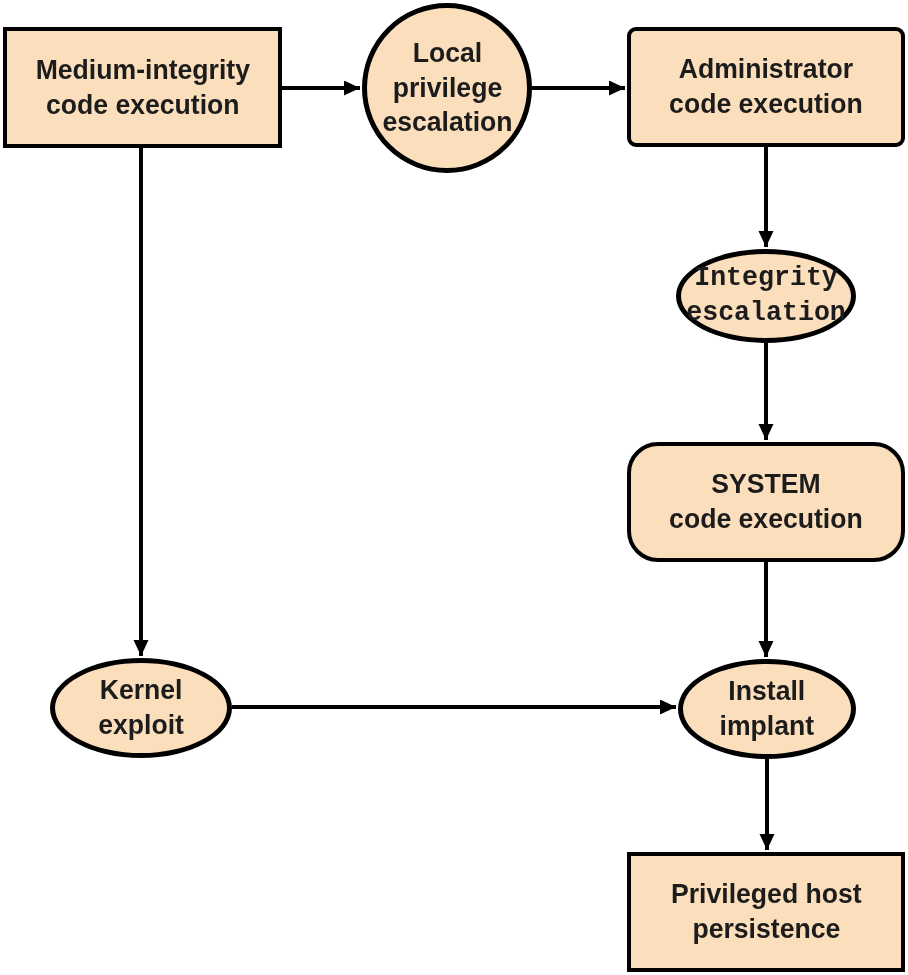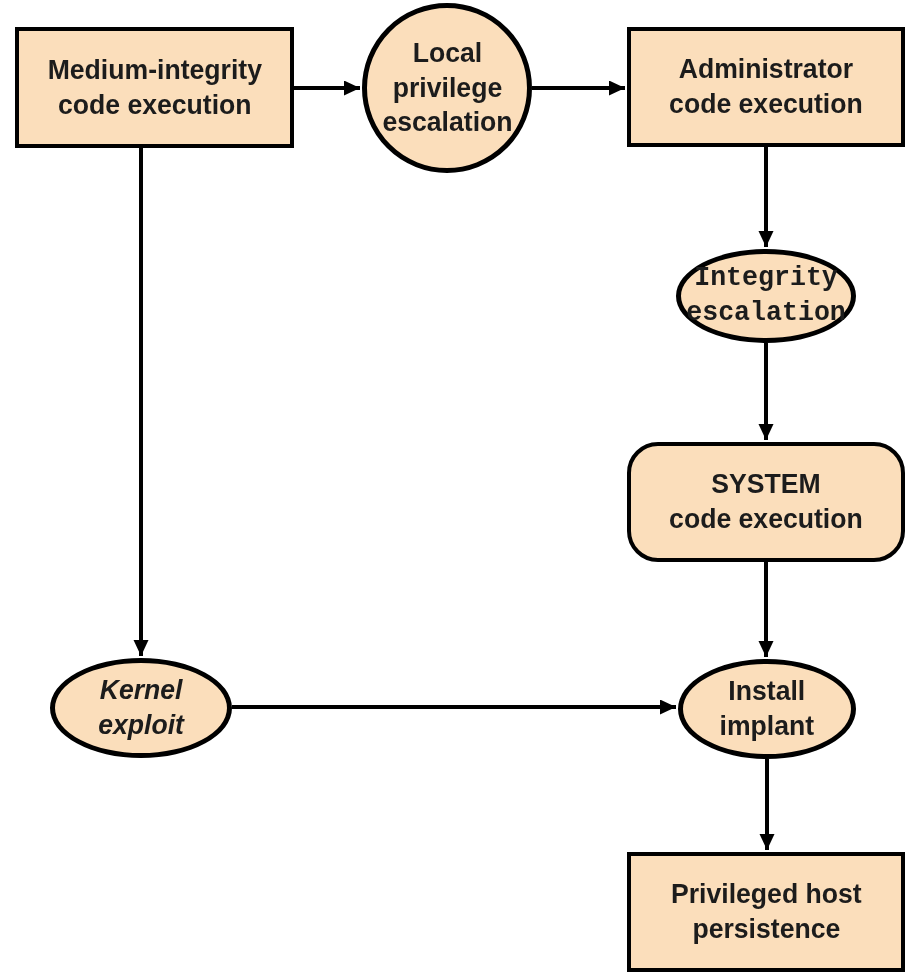--- a/index.html
+++ b/index.html
@@ -38,26 +38,26 @@
   .node.round {
     border-radius: 50%;
     border-width: 5px;
   }
   .node .label {
     white-space: pre-line;
     transform: scaleX(0.95);
     transform-origin: center;
   }
   
-  #node-medium  { left: 3px;   top: 27px;  width: 271px; height: 113px; margin-left: 12px; }
+  #node-medium  { left: 3px;   top: 27px;  width: 271px; height: 113px; }
   #node-lpe     { left: 362px; top: 3px;   width: 160px; height: 160px; }
-  #node-admin   { left: 627px; top: 27px;  width: 270px; height: 112px; }
+  #node-admin   { left: 627px; top: 27px;  width: 270px; height: 112px; border-radius: 9px; }
   #node-integ   { left: 676px; top: 249px; width: 170px; height: 84px; font-family: Liberation Mono, monospace;  }
   #node-system  { left: 627px; top: 442px; width: 270px; height: 112px; border-radius: 31px; }
-  #node-kernel  { left: 50px;  top: 658px; width: 172px; height: 90px; font-style: italic;  }
+  #node-kernel  { left: 50px;  top: 658px; width: 172px; height: 90px;  }
   #node-install { left: 678px; top: 659px; width: 168px; height: 90px;  }
   #node-priv    { left: 627px; top: 852px; width: 270px; height: 112px; }
 </style>
 </head>
 <body>
 
 <div class="canvas">
 
   <svg class="edges" viewBox="0 0 908 975" xmlns="http://www.w3.org/2000/svg">
     <defs>

